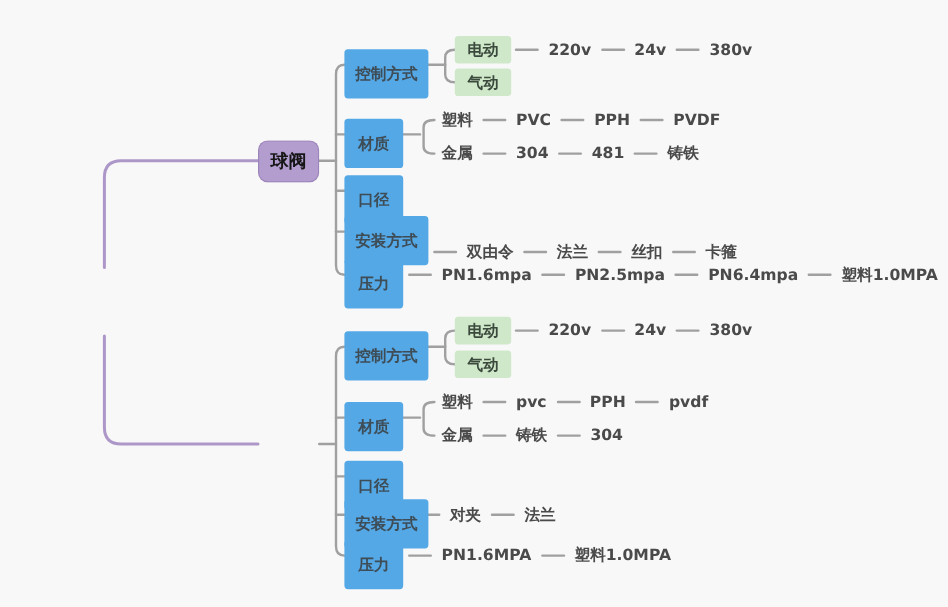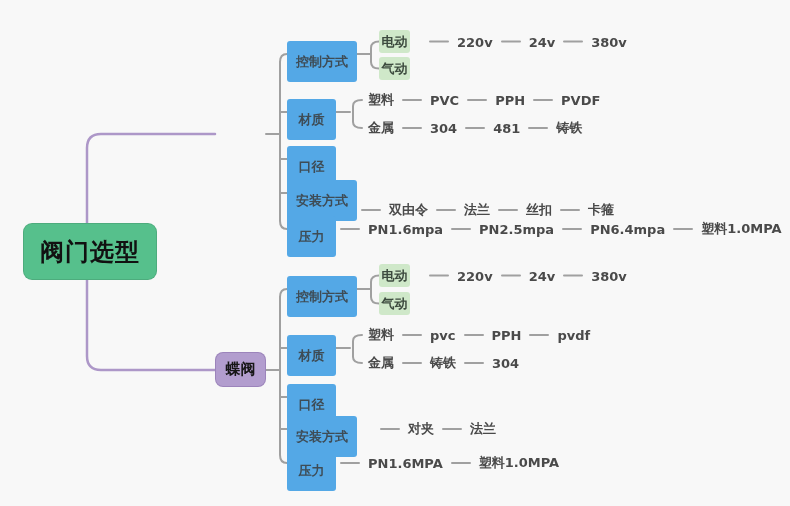--- a/index.html
+++ b/index.html
@@ -29,21 +29,21 @@
     background:var(--branch,#b29dce);color:#161616;
     border:1px solid rgba(90,60,130,0.25);
     border-radius:8px;font-size:15px;
   }
   .node.cat{
     height:41px;background:var(--category,#54a8e6);
     color:var(--category-text,#3e4c56);
     border-radius:3px;font-size:13px;
   }
   .node.sub{
-    width:31px;height:23px;background:var(--subnode,#cfe8c9);
+    width:47px;height:23px;background:var(--subnode,#cfe8c9);
     color:var(--subnode-text,#3c4a3e);
     border-radius:3px;font-size:13px;
   }
   .row{
     position:absolute;z-index:1;display:flex;align-items:center;gap:8px;
     transform:translateY(-50%);white-space:nowrap;
   }
   .dash{width:20px;height:2px;background:var(--line-secondary,#a0a0a0);border-radius:1px;flex:0 0 auto;}
   .leaf,.sublabel{font-size:13px;font-weight:bold;color:var(--text,#4a4a4a);}
 </style>
@@ -70,23 +70,22 @@
     <path class="gray" d="M 287 289 Q 280 289 280 297 L 280 455 Q 280 463 287 463"></path>
     <path class="gray" d="M 280 348 L 287 348"></path>
     <path class="gray" d="M 280 397 L 287 397"></path>
     <path class="gray" d="M 280 429 L 287 429"></path>
     <path class="gray" d="M 357 289 L 371 289"></path>
     <path class="gray" d="M 379 275.5 Q 371 275.5 371 282 L 371 297 Q 371 303.5 379 303.5"></path>
     <path class="gray" d="M 336 348 L 350 348"></path>
     <path class="gray" d="M 362 335 Q 353 335 353 341 L 353 357 Q 353 363 362 363"></path>
   </svg>
 
-  <div class="node root" style="left:23px;top:223px;width:134px;height:57px">阀门选型</div>
 
-  <div class="node branch" style="left:215px;top:352px">蝶阀</div>
+  <div class="node branch" style="left:215px;top:117px">球阀</div>
 
   <div class="node cat" style="left:287px;top:41px;width:70px">控制方式</div>
   <div class="node cat" style="left:287px;top:99px;width:49px">材质</div>
   <div class="node cat" style="left:287px;top:146px;width:49px">口径</div>
   <div class="node cat" style="left:287px;top:180px;width:70px">安装方式</div>
   <div class="node cat" style="left:287px;top:216px;width:49px">压力</div>
 
   <div class="node sub" style="left:379px;top:30px">电动</div>
   <div class="node sub" style="left:379px;top:57px">气动</div>
 
@@ -170,21 +169,21 @@
   </div>
 
   <div class="row" style="left:368px;top:363px">
     <span class="sublabel">金属</span>
     <span class="dash"></span>
     <span class="leaf">铸铁</span>
     <span class="dash"></span>
     <span class="leaf">304</span>
   </div>
 
-  <div class="row" style="left:380px;top:428.5px">
+  <div class="row" style="left:347px;top:428.5px">
     <span class="dash"></span>
     <span class="leaf">对夹</span>
     <span class="dash"></span>
     <span class="leaf">法兰</span>
   </div>
 
   <div class="row" style="left:340px;top:463px">
     <span class="dash"></span>
     <span class="leaf">PN1.6MPA</span>
     <span class="dash"></span>

